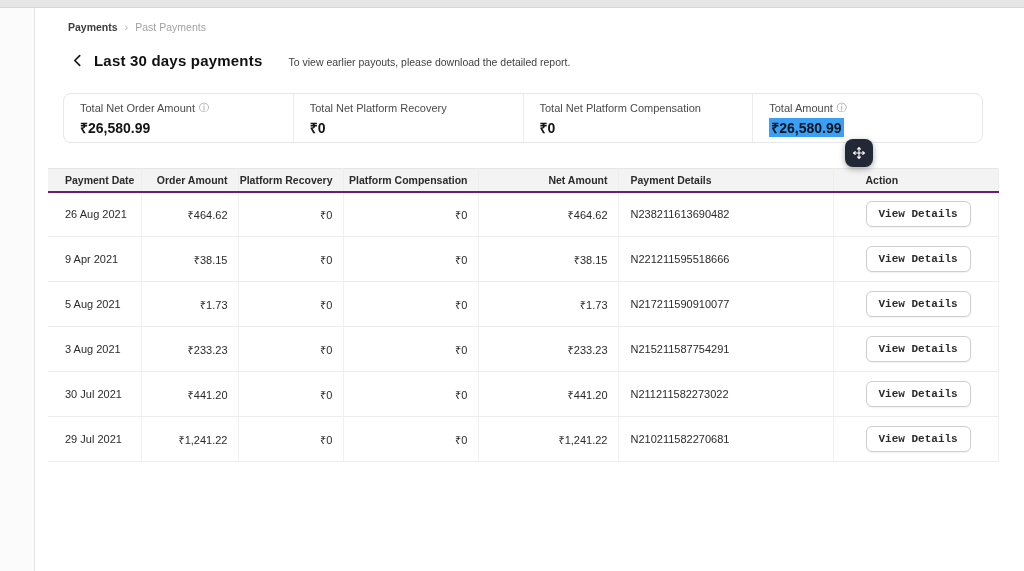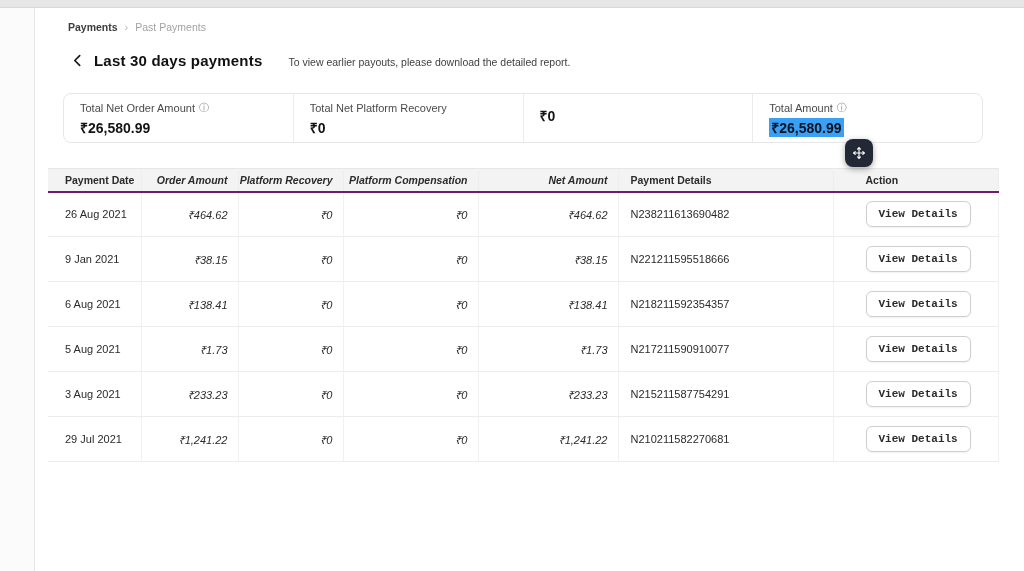--- a/index.html
+++ b/index.html
@@ -41,21 +41,21 @@
                      display:flex; align-items:center; justify-content:center; cursor:pointer; z-index:5; }
 
   
   table.payments { margin-top:25px; width:950px; border-collapse:collapse; table-layout:fixed;
                    border:1px solid #e6e6e6; border-bottom:none; border-left:none; }
   thead th { background:#f3f3f3; height:23px; font-size:10.5px; font-weight:bold; color:#2b2b2b;
              border-bottom:2px solid #701a75; border-right:1px solid #ededed; white-space:nowrap; }
   tbody td { height:45px; background:#fff; font-size:11px; color:#2b2b2b;
              border-bottom:1px solid #ededed; border-right:1px solid #f1f1f1; white-space:nowrap; }
   .c-date   { text-align:left;  padding-left:17px; }
-  .c-num    { text-align:right; padding-right:10px;font-style:italic; }
+  .c-num    { text-align:right; padding-right:10px; }
   .c-details{ text-align:left;  padding-left:12px; }
   .c-action { text-align:left;  padding-left:32px; }
   .view-btn { font-family:Liberation Mono, monospace; font-size:11px; font-weight:bold; color:#2b2b2b;
               background:#fff; border:1px solid #cfcfcf; border-radius:6px; padding:6px 12px;
               cursor:pointer; box-shadow:0 1px 2px rgba(0,0,0,.06); }
 </style>
 </head>
 <body>
 
 <div class="top-strip"></div>
@@ -87,20 +87,23 @@
       </div>
       <div class="sum-value">₹26,580.99</div>
     </div>
     <div class="sum-cell">
       <div class="sum-label-row">
         <span class="sum-label">Total Net Platform Recovery</span>
       </div>
       <div class="sum-value">₹0</div>
     </div>
     <div class="sum-cell">
+      <div class="sum-label-row">
+        <span class="sum-label">Total Net Platform Compensation</span>
+      </div>
       <div class="sum-value">₹0</div>
     </div>
     <div class="sum-cell">
       <div class="sum-label-row">
         <span class="sum-label">Total Amount</span>
         <span class="info-icon">ⓘ</span>
       </div>
       <div class="sum-value">
         <span class="highlight">₹26,580.99</span>
       </div>
@@ -136,42 +139,31 @@
     <td class="c-num">₹0</td>
     <td class="c-num">₹464.62</td>
     <td class="c-details">N238211613690482</td>
     <td class="c-action">
       <button class="view-btn">View Details</button>
     </td>
   </tr>
 
 
   <tr>
-    <td class="c-date">9 Jan 2021</td>
+    <td class="c-date">9 Apr 2021</td>
     <td class="c-num">₹38.15</td>
     <td class="c-num">₹0</td>
     <td class="c-num">₹0</td>
     <td class="c-num">₹38.15</td>
     <td class="c-details">N221211595518666</td>
     <td class="c-action">
       <button class="view-btn">View Details</button>
     </td>
   </tr>
 
-  <tr>
-    <td class="c-date">6 Aug 2021</td>
-    <td class="c-num">₹138.41</td>
-    <td class="c-num">₹0</td>
-    <td class="c-num">₹0</td>
-    <td class="c-num">₹138.41</td>
-    <td class="c-details">N218211592354357</td>
-    <td class="c-action">
-      <button class="view-btn">View Details</button>
-    </td>
-  </tr>
 
   <tr>
     <td class="c-date">5 Aug 2021</td>
     <td class="c-num">₹1.73</td>
     <td class="c-num">₹0</td>
     <td class="c-num">₹0</td>
     <td class="c-num">₹1.73</td>
     <td class="c-details">N217211590910077</td>
     <td class="c-action">
       <button class="view-btn">View Details</button>
@@ -184,20 +176,31 @@
     <td class="c-num">₹0</td>
     <td class="c-num">₹0</td>
     <td class="c-num">₹233.23</td>
     <td class="c-details">N215211587754291</td>
     <td class="c-action">
       <button class="view-btn">View Details</button>
     </td>
   </tr>
 
 
+  <tr>
+    <td class="c-date">30 Jul 2021</td>
+    <td class="c-num">₹441.20</td>
+    <td class="c-num">₹0</td>
+    <td class="c-num">₹0</td>
+    <td class="c-num">₹441.20</td>
+    <td class="c-details">N211211582273022</td>
+    <td class="c-action">
+      <button class="view-btn">View Details</button>
+    </td>
+  </tr>
 
   <tr>
     <td class="c-date">29 Jul 2021</td>
     <td class="c-num">₹1,241.22</td>
     <td class="c-num">₹0</td>
     <td class="c-num">₹0</td>
     <td class="c-num">₹1,241.22</td>
     <td class="c-details">N210211582270681</td>
     <td class="c-action">
       <button class="view-btn">View Details</button>

